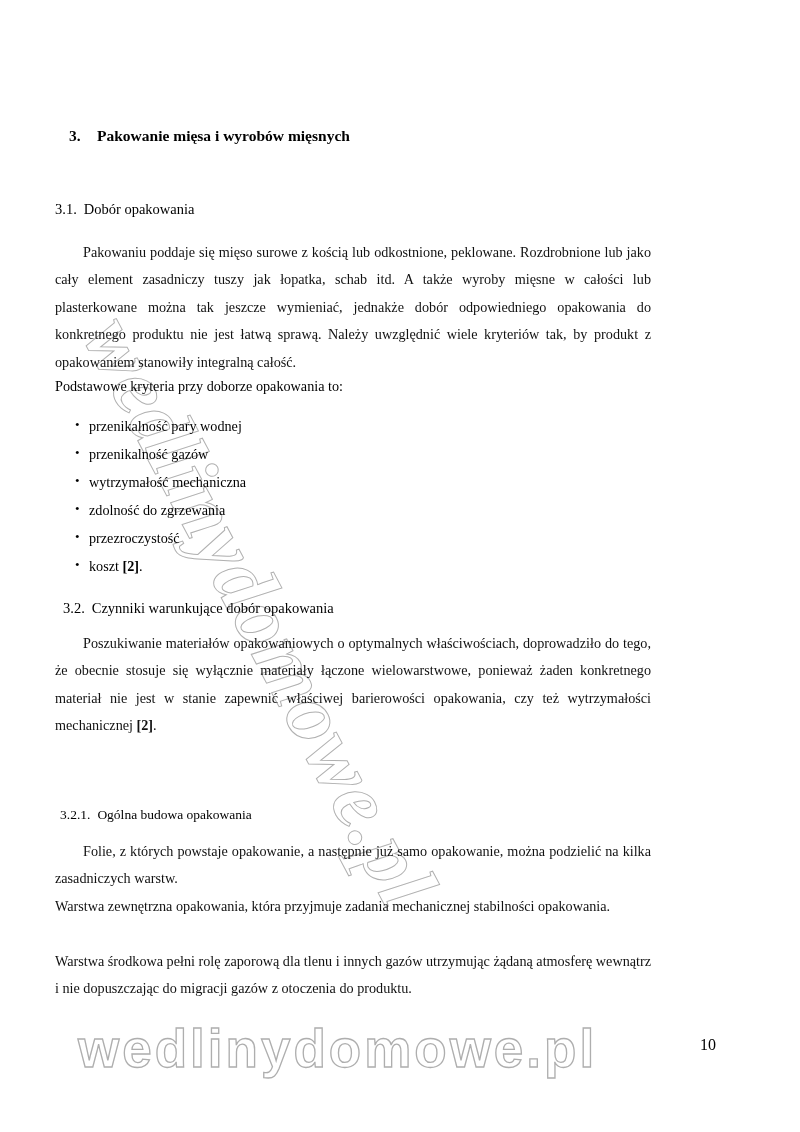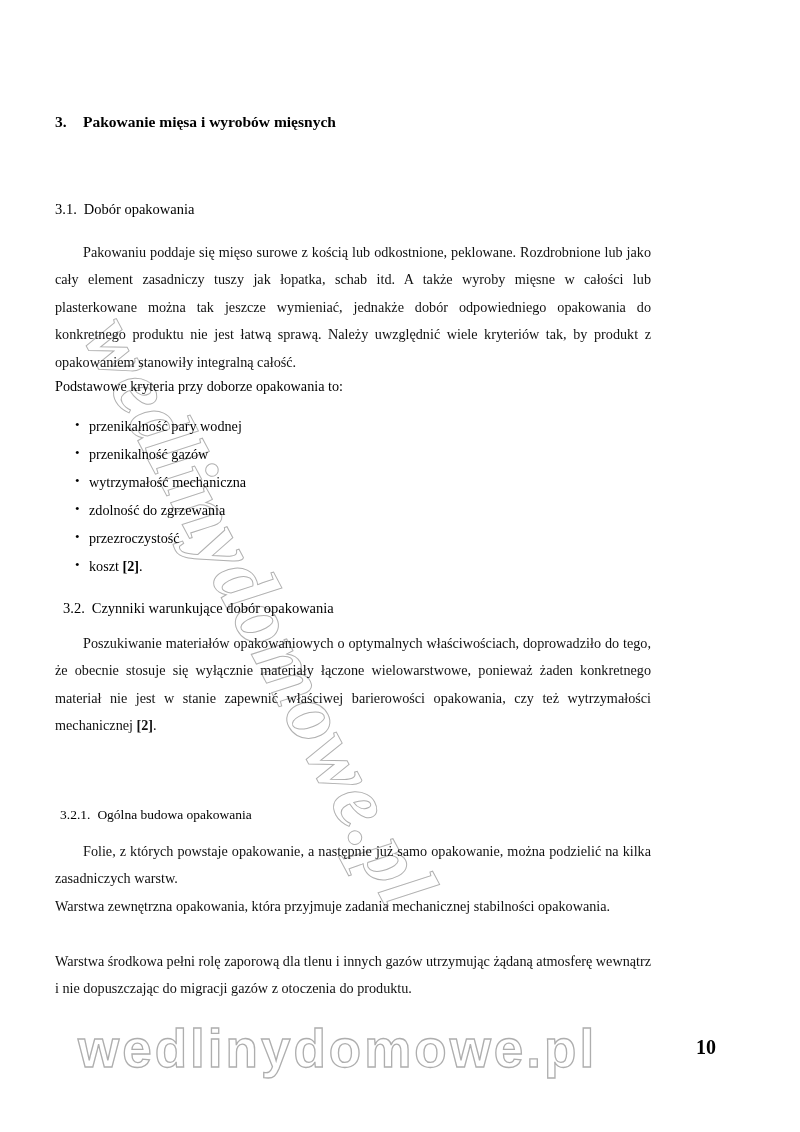--- a/index.html
+++ b/index.html
@@ -22,21 +22,21 @@
     position: absolute;
     left: 55px;
     top: 0;
     width: 600px;
     z-index: 3;
   }
   
   .h-main {
     font-size: 15.5px;
     font-weight: bold;
-    margin: 0;
+    margin: 14px;
     padding: 0;
     position: absolute;
     top: 113px;
     left: 0;
     white-space: nowrap;
   }
   .h-main .num {
     display: inline-block;
     width: 28px;
   }
@@ -103,23 +103,22 @@
     top: -1px;
     font-size: 13px;
   }
   .bold { font-weight: bold; }
 
   
   .page-number {
     position: absolute;
     right: 84px;
     top: 1036px;
-    font-size: 20px;
+    font-size: 16px;
     z-index: 4;
-    font-weight: bold;
   }
 
   
   .wm-diag {
     position: absolute;
     left: 150px;
     top: 300px;
     font-family: "Liberation Serif", serif;
     font-size: 84px;
     font-style: italic;

